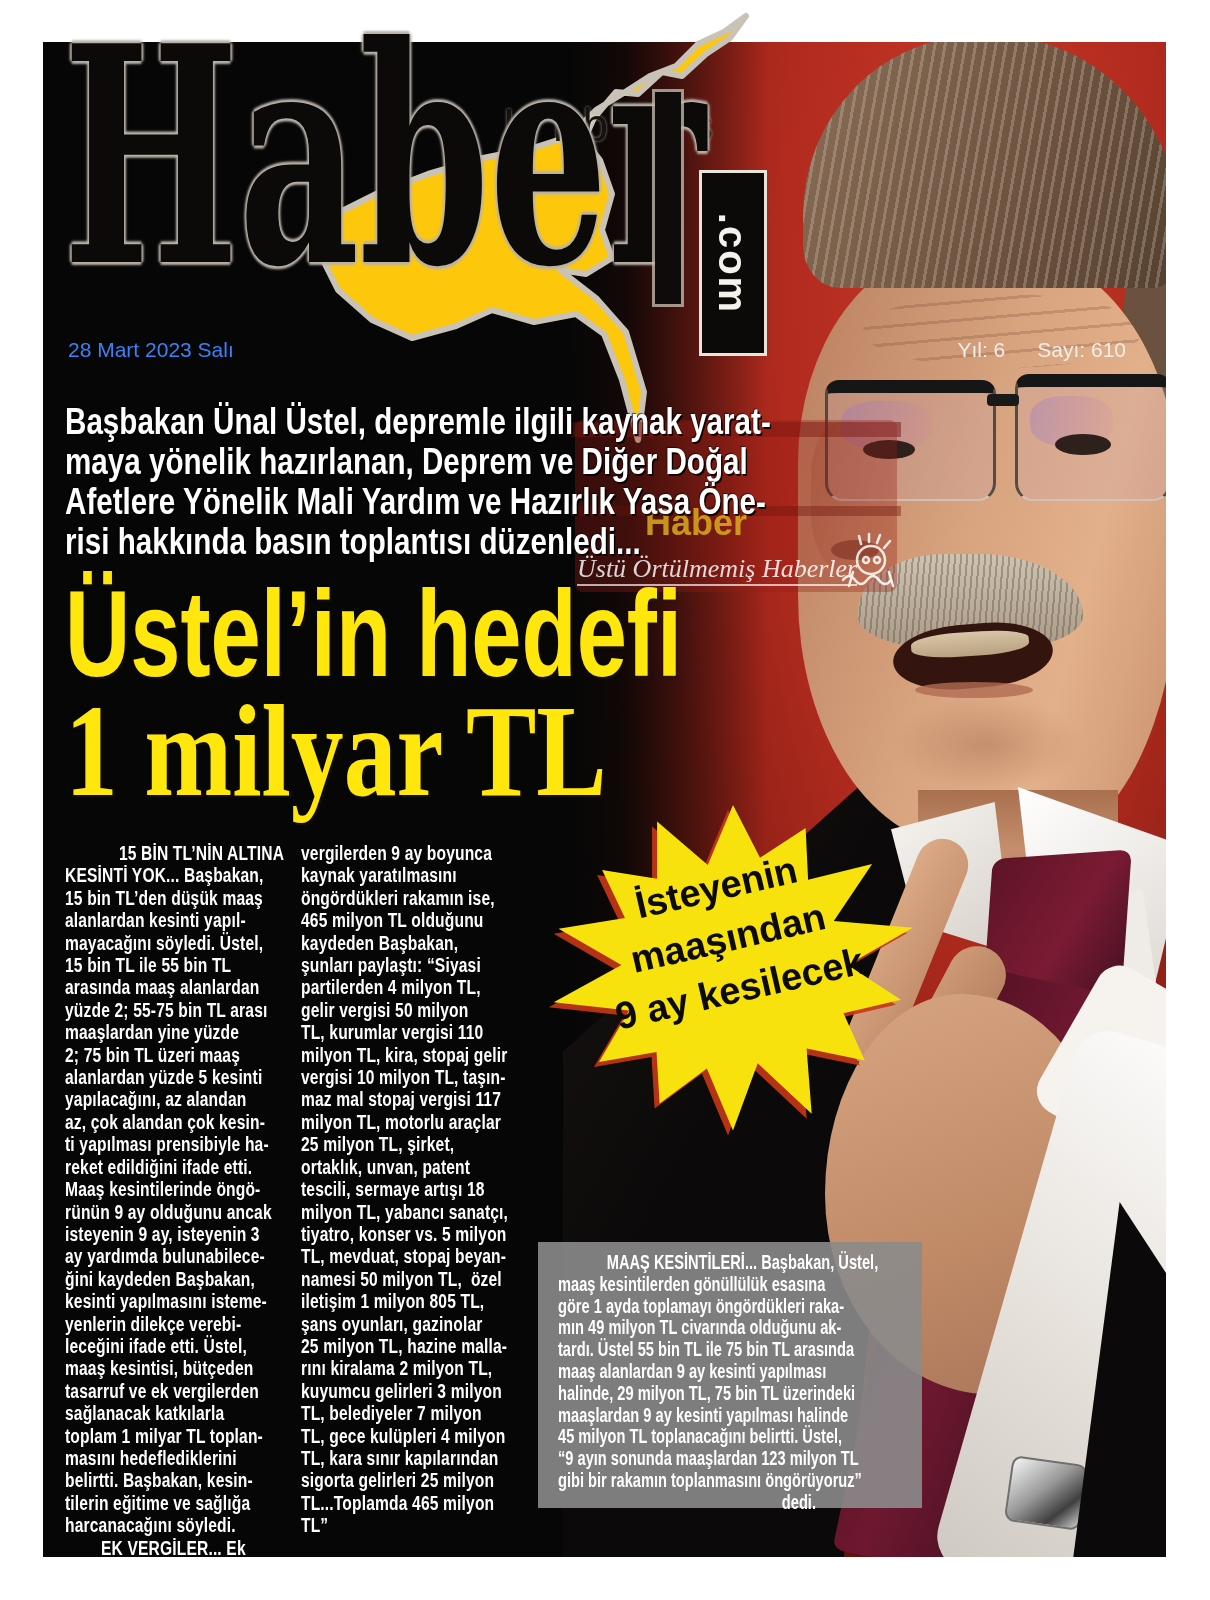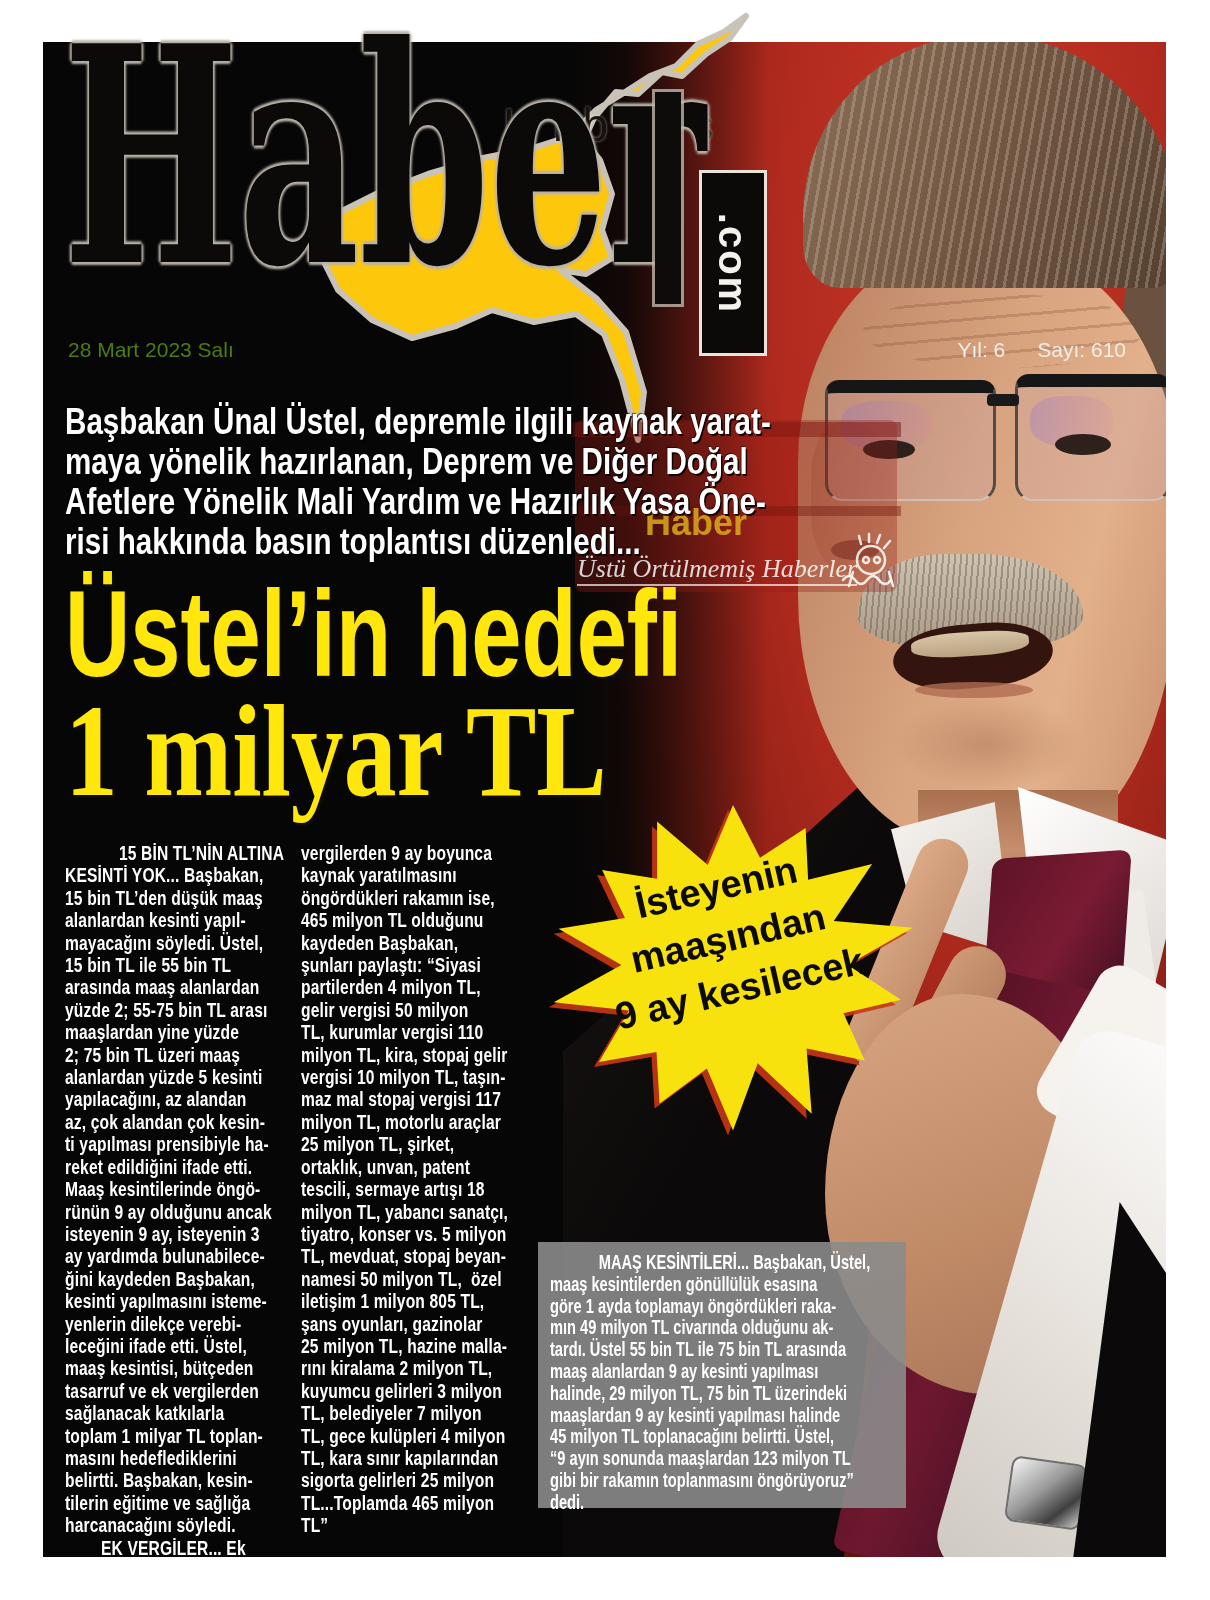--- a/index.html
+++ b/index.html
@@ -81,21 +81,21 @@
   #kicker{position:absolute;left:460px;top:56px;z-index:3;font-size:46px;letter-spacing:18px;color:#18120c;
     font-weight:normal;text-shadow:0 0 3px rgba(255,255,255,.55);}
   #logo{position:absolute;left:20px;top:-35px;z-index:3;font-family:"DejaVu Serif",serif;font-weight:bold;
     font-size:300px;line-height:300px;color:#0b0a09;transform:scaleX(.62);transform-origin:left top;
     text-shadow:-3px 0 3px #b9b2a8,3px 0 3px #b9b2a8,0 -3px 3px #b9b2a8,0 3px 3px #b9b2a8;}
   #logoIbar{position:absolute;left:612px;top:50px;width:26px;height:212px;background:#0d0c0b;z-index:3;
     box-shadow:0 0 0 3px rgba(190,182,170,.8);}
   #comBox{position:absolute;left:656px;top:128px;width:62px;height:180px;background:#0b0a09;z-index:3;
     border:3px solid #e8e4dc;display:flex;align-items:center;justify-content:center;}
   #comBox span{transform:rotate(90deg);color:#f5f2ec;font-weight:bold;font-size:40px;letter-spacing:2px;white-space:nowrap;}
-  #dateline{position:absolute;left:25px;top:296px;z-index:3;color:#4d7c0f;font-size:21px;}
+  #dateline{position:absolute;left:25px;top:296px;z-index:3;color:#3b82f6;font-size:21px;}
   #issueline{position:absolute;right:40px;top:296px;z-index:3;color:#f0eee8;font-size:21px;display:flex;gap:32px;}
 
   
   #watermark{position:absolute;left:532px;top:378px;width:322px;height:172px;z-index:3;opacity:.9;}
   #watermark .wbg{position:absolute;inset:0;background:rgba(150,30,22,.38);border-radius:8px;}
   #watermark .stripe1{position:absolute;left:-4px;top:2px;width:330px;height:15px;background:rgba(110,18,12,.55);}
   #watermark .stripe2{position:absolute;left:-4px;top:86px;width:330px;height:10px;background:rgba(110,18,12,.45);}
   #watermark .brand{position:absolute;left:4px;top:10px;font-size:66px;font-weight:bold;
     color:rgba(255,240,238,.82);letter-spacing:1px;}
   #watermark .brandsub{position:absolute;left:70px;top:82px;font-size:36px;font-weight:bold;color:rgba(221,172,28,.95);}
@@ -121,21 +121,21 @@
   #colMid{left:258px;}
 
   
   #burst{position:absolute;left:505px;top:756px;z-index:5;width:370px;height:334px;}
   #burst svg{filter:drop-shadow(-5px 5px 0 rgba(200,55,22,.9));}
   #burstText{position:absolute;left:535px;top:818px;width:300px;z-index:6;transform:rotate(-13deg);
     text-align:center;color:#0d0b08;font-weight:bold;font-size:38px;line-height:52px;white-space:nowrap;}
 
   
   #grayBox{position:absolute;left:495px;top:1200px;width:344px;height:246px;z-index:5;
-    background:rgba(139,139,139,.9);padding:10px 12px;}
+    background:rgba(139,139,139,.9);padding:10px 20px;text-align:right;}
   #grayBox .txt{color:#ffffff;font-weight:bold;font-size:19.5px;line-height:21.8px;white-space:pre;
     transform:scaleX(.75);transform-origin:left top;}
 </style>
 </head>
 <body>
 
 <div id="content">
 
   <div id="portrait">
     <div class="fade"></div>

